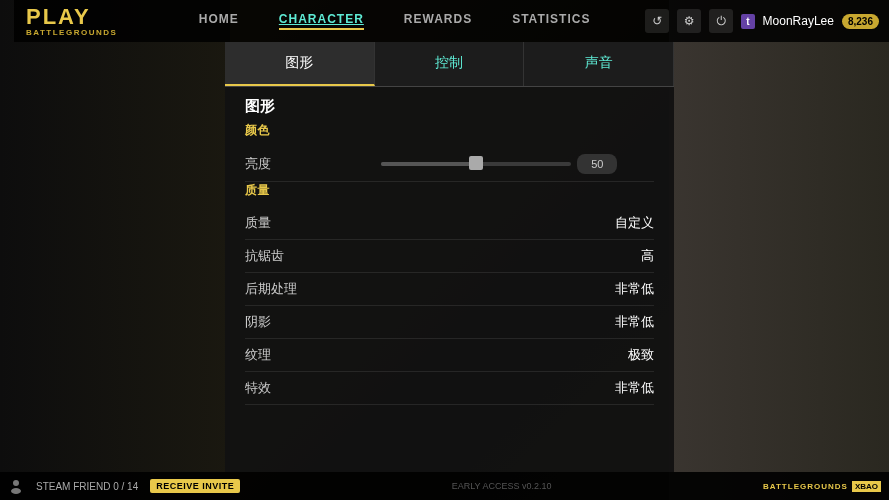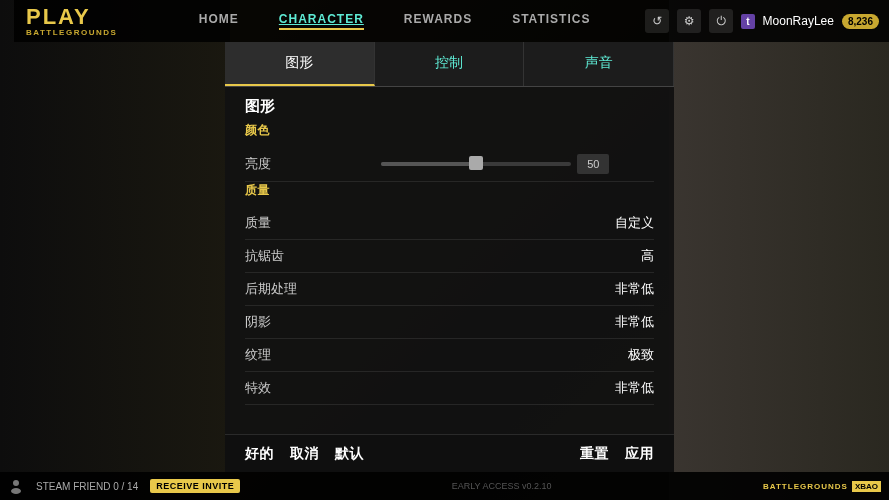--- a/index.html
+++ b/index.html
@@ -316,29 +316,29 @@
       position: absolute;
       top: -6px;
       width: 14px;
       height: 14px;
       background: #aaa;
       border-radius: 2px;
       cursor: pointer;
     }
 
     .val-box {
-      width: 32px;
+      width: 40px;
       height: 20px;
       background: #333;
       color: #ccc;
       font-size: 11px;
       display: flex;
       align-items: center;
       justify-content: center;
-      border-radius: 2px;
+      border-radius: 8px;
     }
 
     .bottom-actions {
       height: 38px;
       background: rgba(15,15,15,0.98);
       border-top: 1px solid #2a2a2a;
       display: flex;
       align-items: center;
       justify-content: space-between;
       padding: 0 20px;
@@ -425,31 +425,20 @@
       <span class="setting-value">极致</span>
     </div>
 
     <div class="setting-row">
       <span class="setting-label">特效</span>
       <span class="setting-value">非常低</span>
     </div>
 
   </div>
 
-  <div class="bottom-actions">
-    <div style="display:flex;gap:16px;">
-      <span class="action-btn">好的</span>
-      <span class="action-btn">取消</span>
-      <span class="action-btn">默认</span>
-    </div>
-    <div style="display:flex;gap:16px;">
-      <span class="action-btn">重置</span>
-      <span class="action-btn">应用</span>
-    </div>
-  </div>
 </div>
 
 <div class="status-bar">
   <div class="status-item">
     <svg width="16" height="16" viewBox="0 0 16 16">
       <circle cx="8" cy="5" r="3" fill="#777"></circle>
       <ellipse cx="8" cy="13" rx="5" ry="3" fill="#777"></ellipse>
     </svg>
   </div>
   <span class="status-item">STEAM FRIEND 0 / 14</span>

